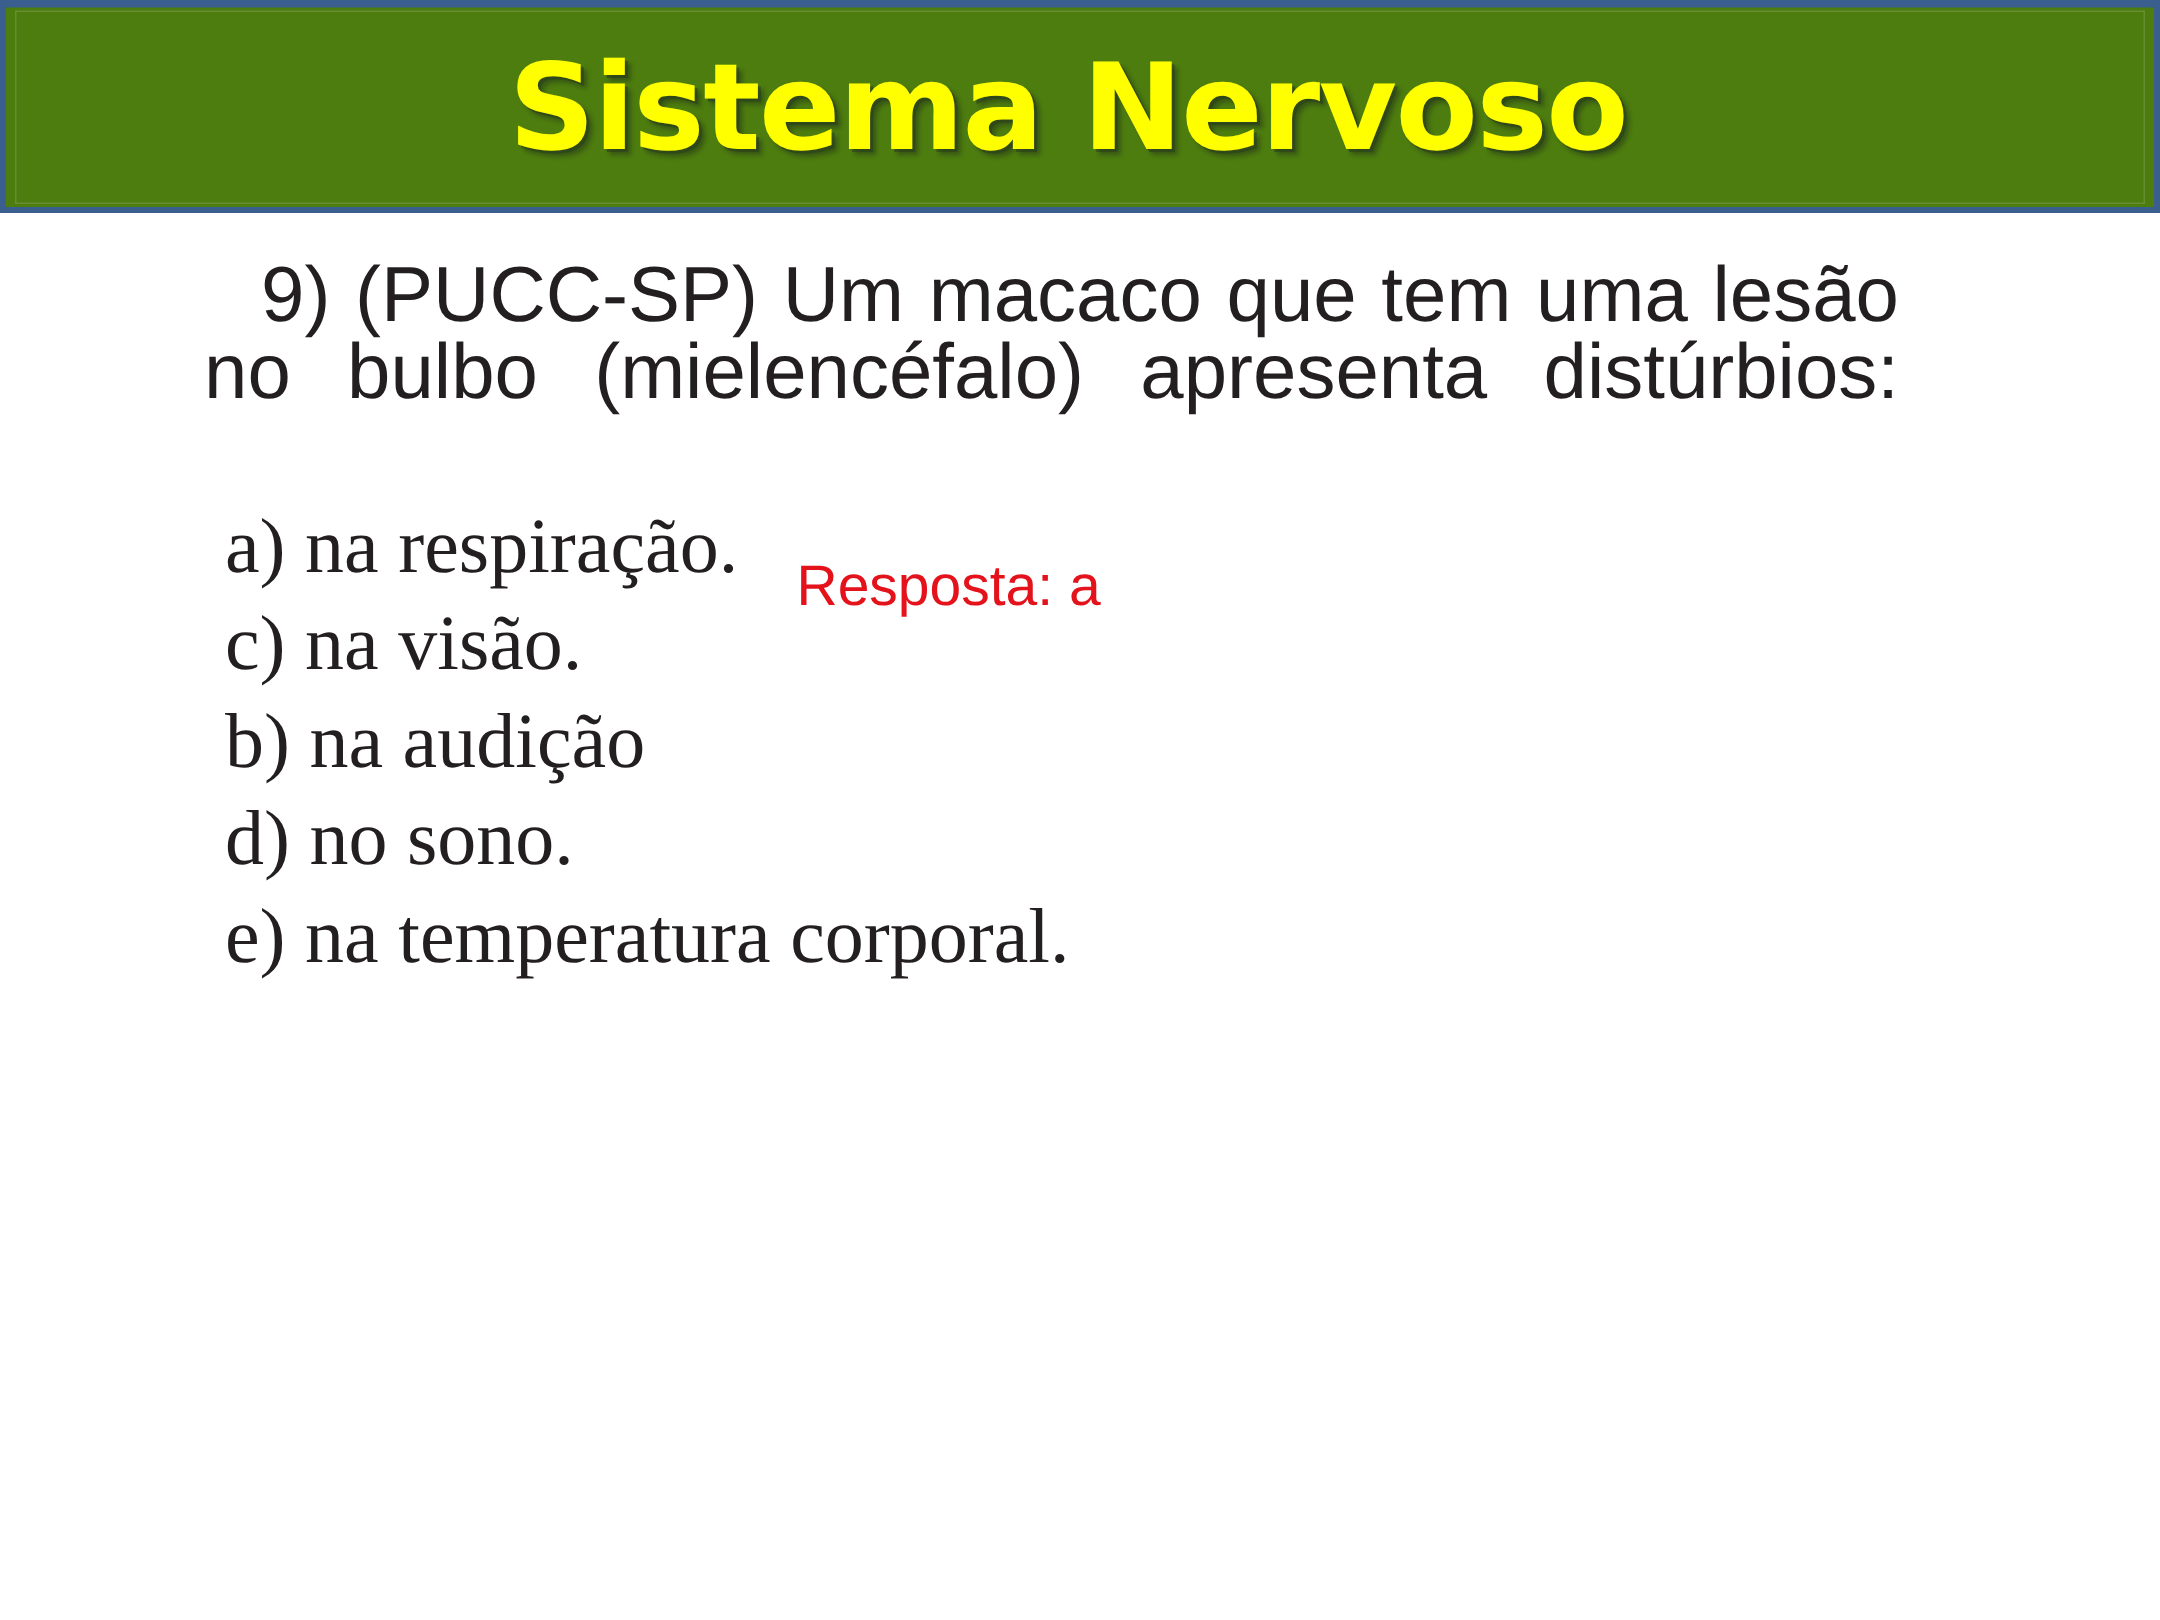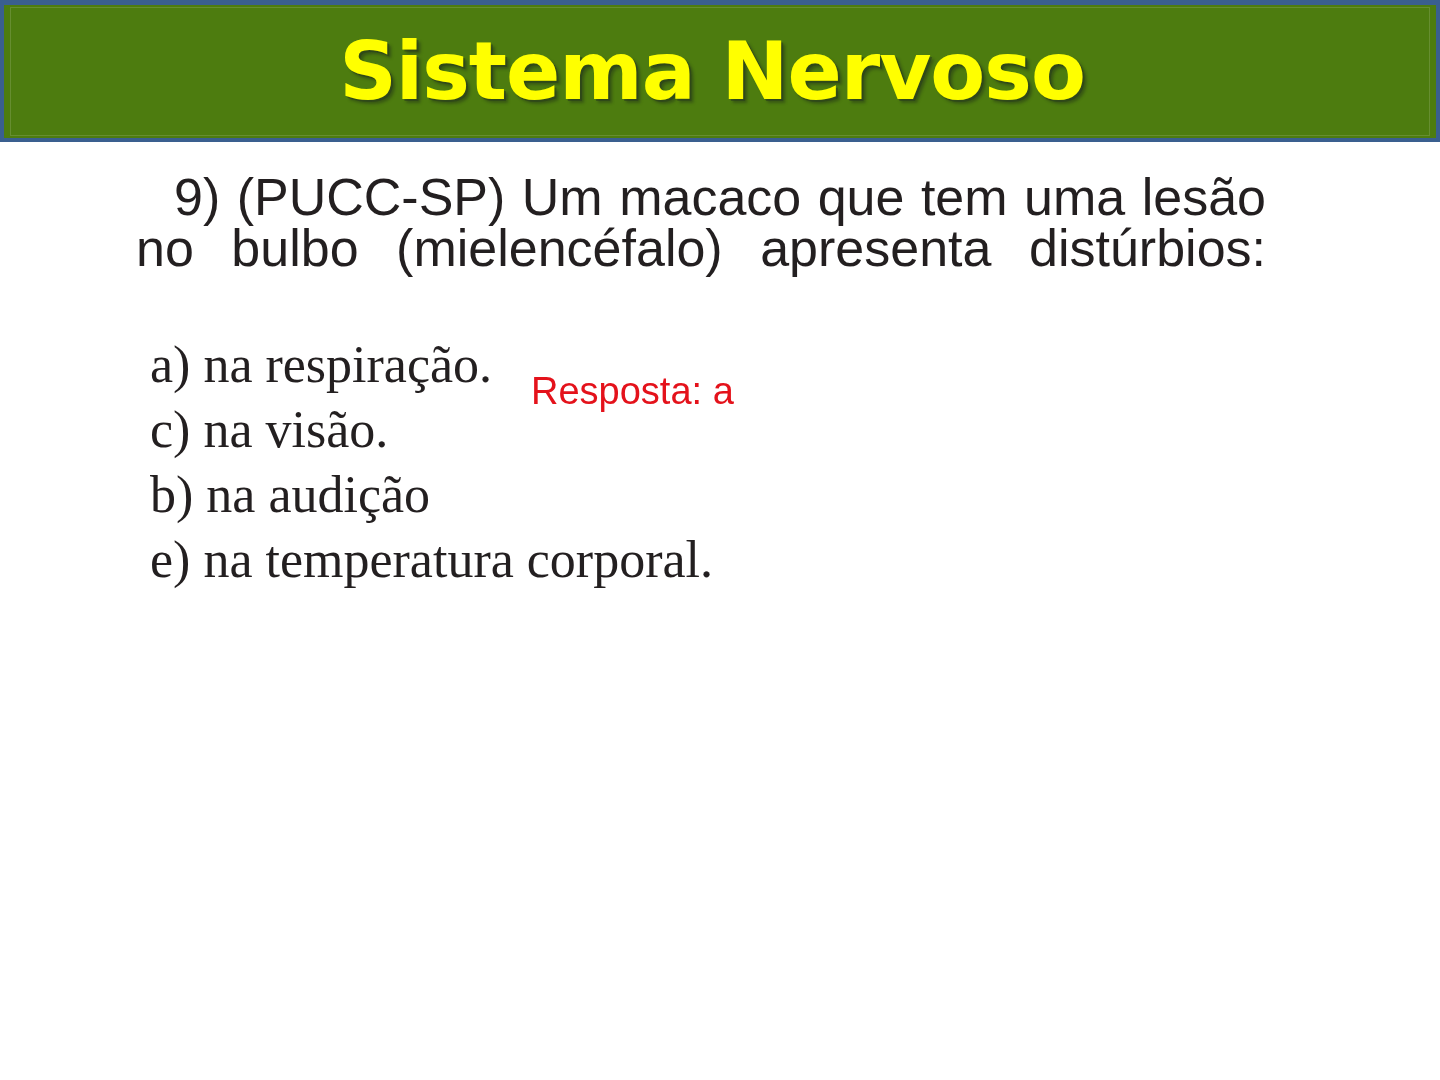--- a/index.html
+++ b/index.html
@@ -129,19 +129,20 @@
   </div>
 
   <div class="scan-block">
 
     <p class="q-para">9) (PUCC-SP) Um macaco que tem uma lesão no bulbo (mielencéfalo) apresenta distúrbios:</p>
 
     <ul class="opt-list">
       <li class="opt-item">a) na respiração.</li>
       <li class="opt-item">c) na visão.</li>
       <li class="opt-item">b) na audição</li>
+      <li class="opt-item">d) no sono.</li>
       <li class="opt-item">e) na temperatura corporal.</li>
     </ul>
   </div>
 
   <div class="answer-note">Resposta: a</div>
 
 </div>
 
 </body></html>

